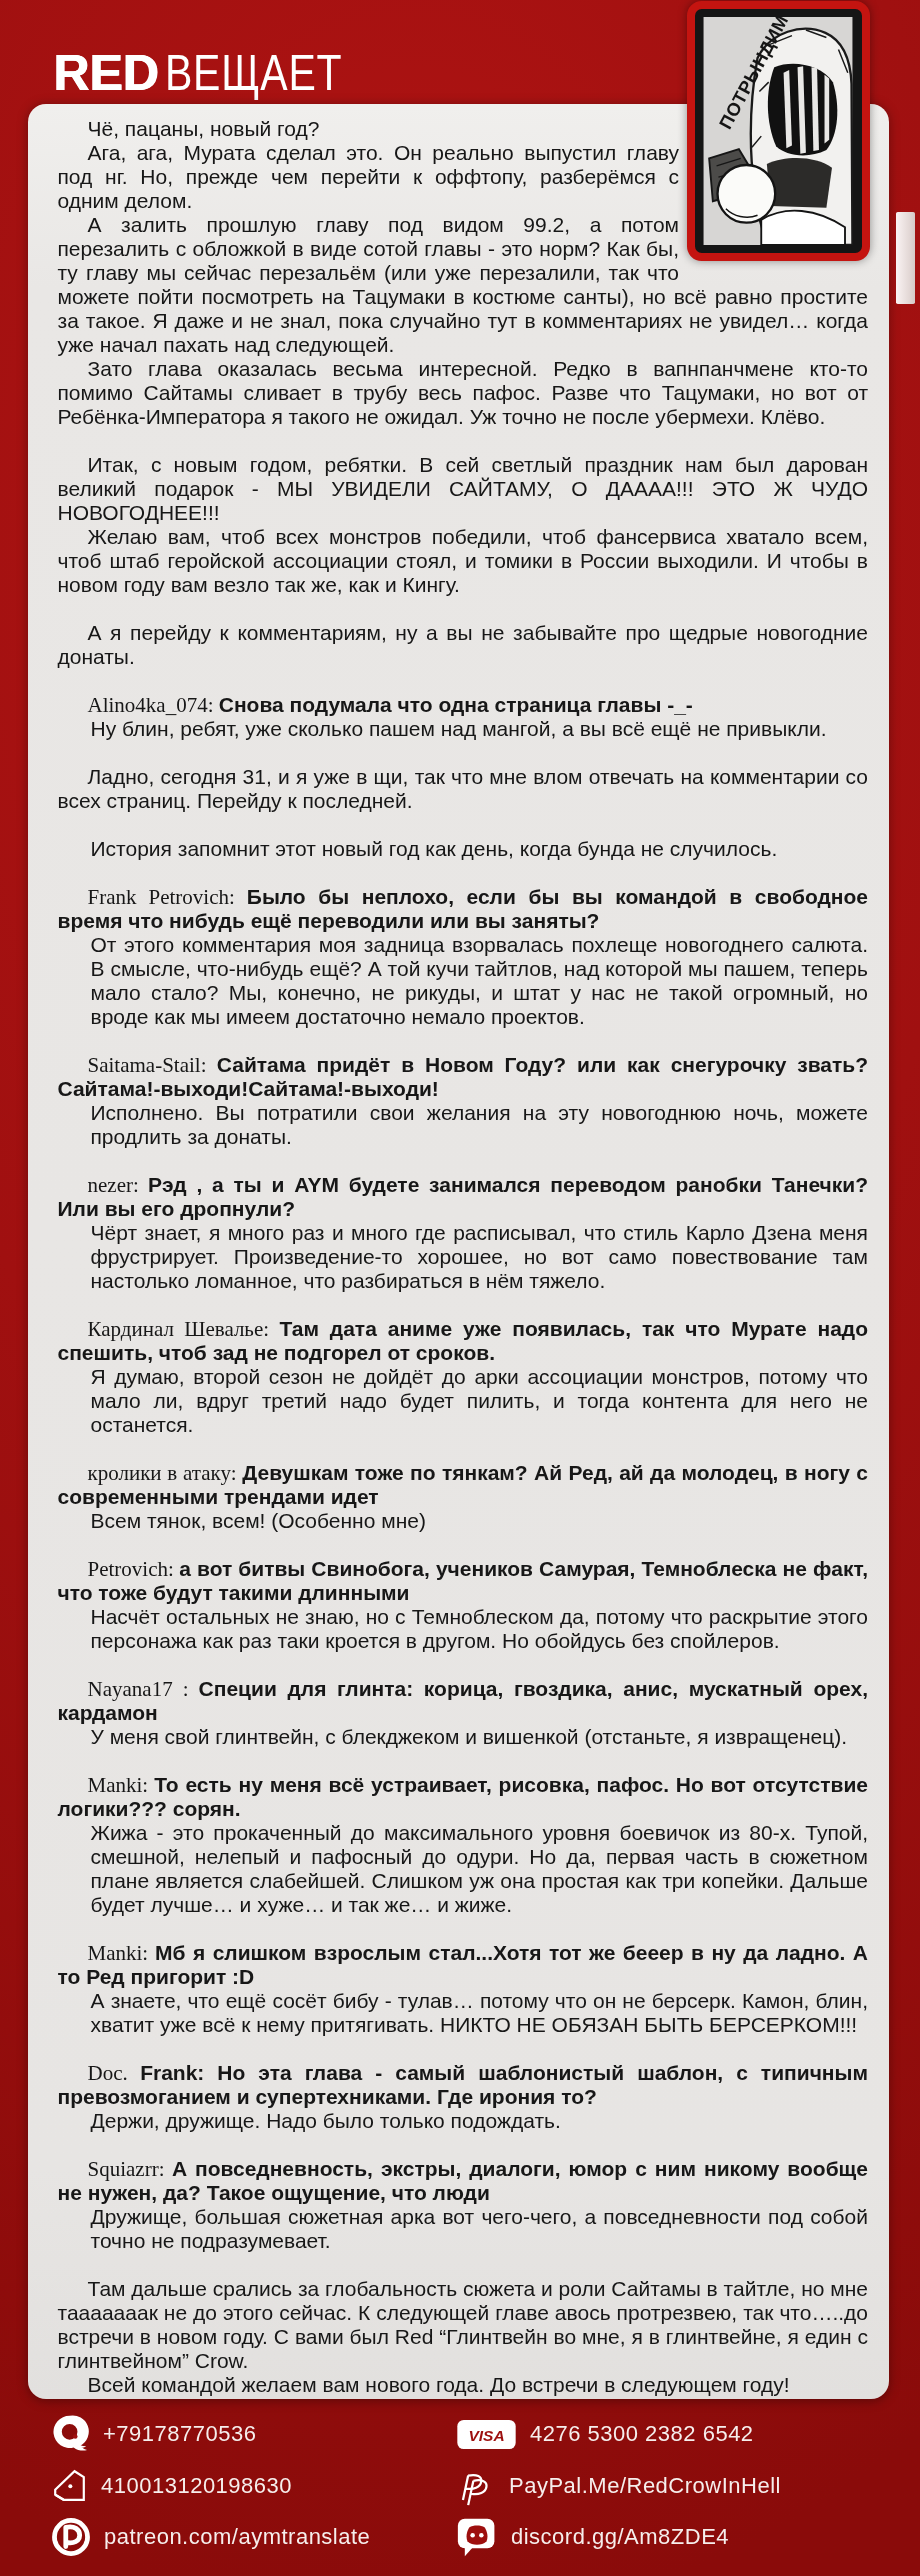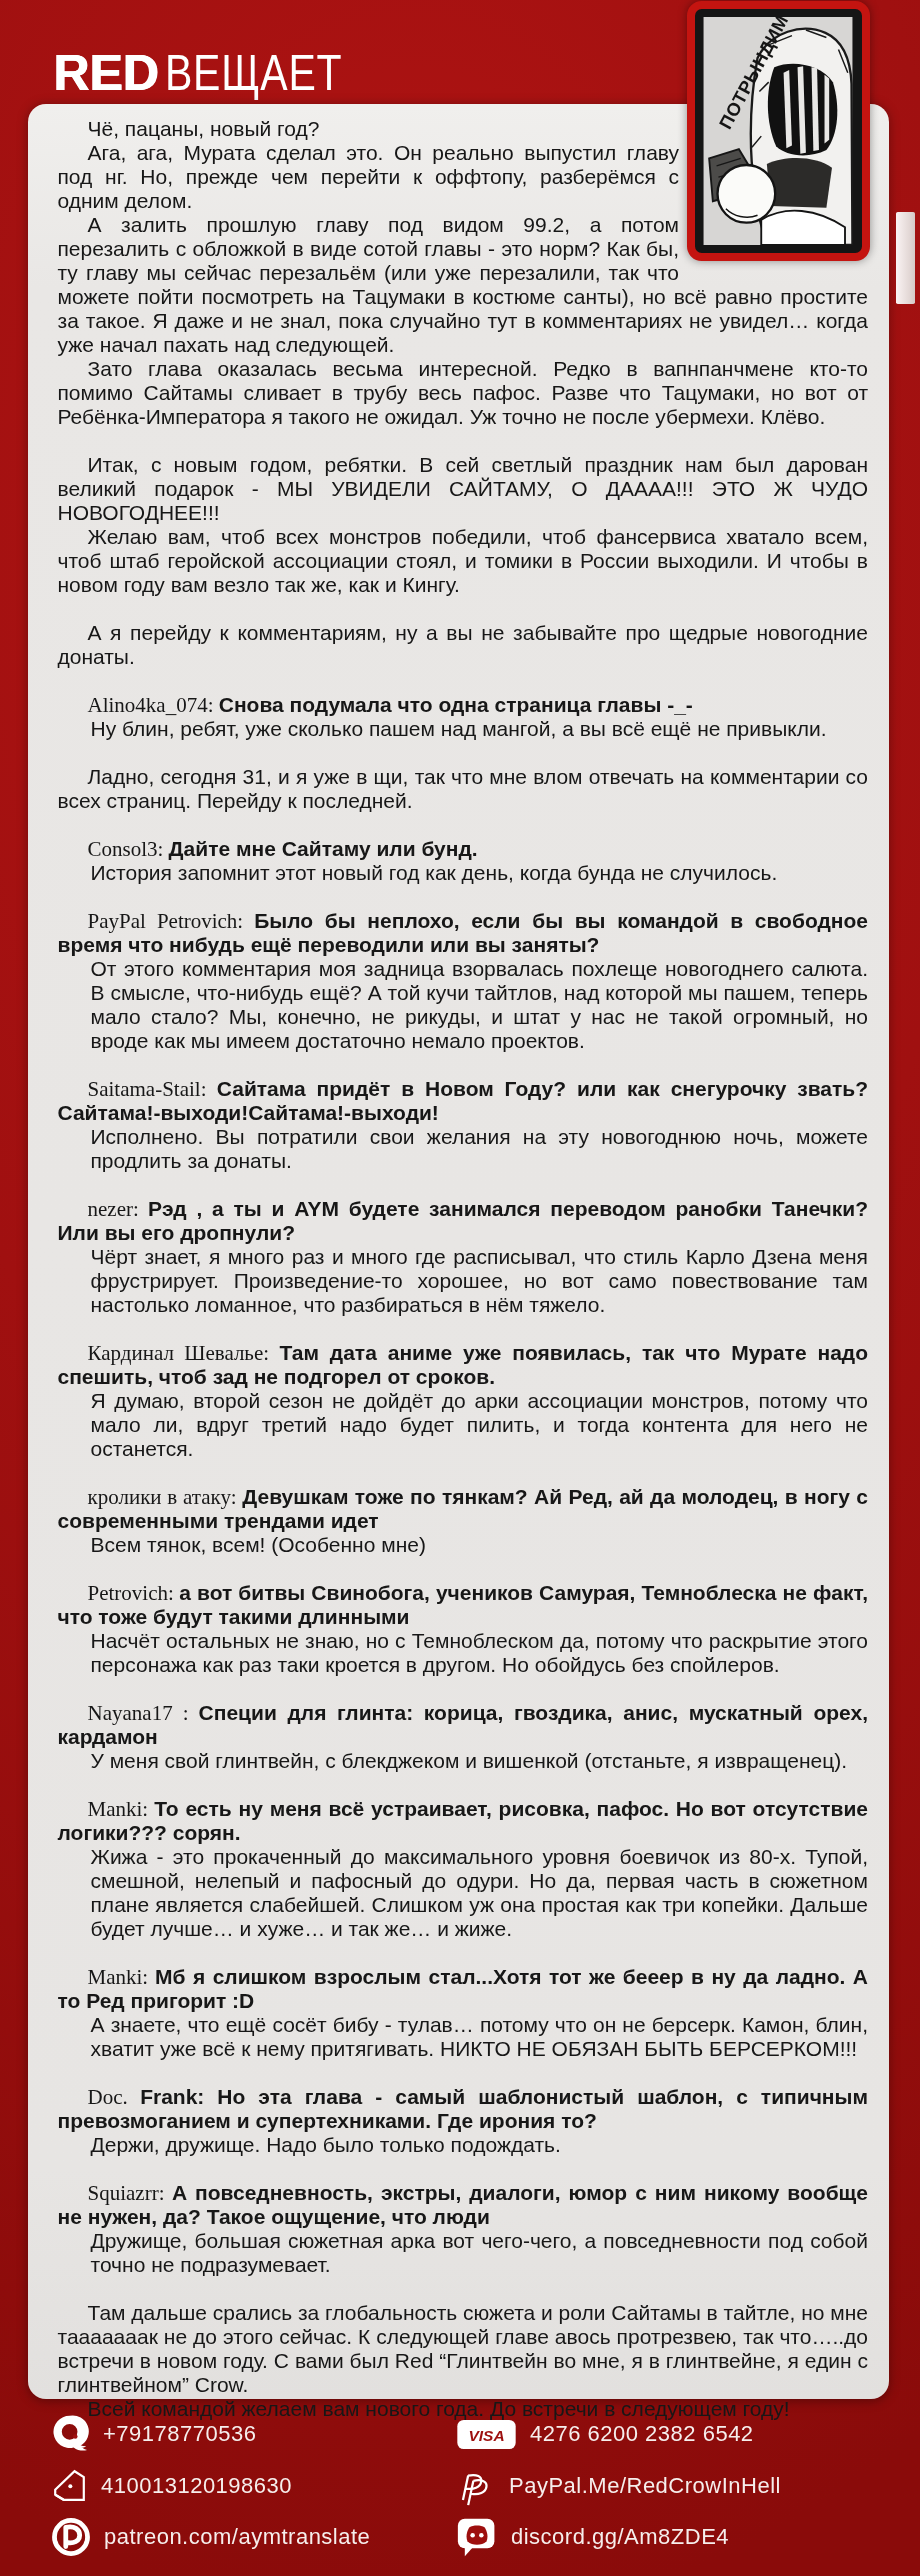--- a/index.html
+++ b/index.html
@@ -81,24 +81,23 @@
         <p class="para indent">Итак, с новым годом, ребятки. В сей светлый праздник нам был дарован великий подарок - МЫ УВИДЕЛИ САЙТАМУ, О ДАААА!!! ЭТО Ж ЧУДО НОВОГОДНЕЕ!!!</p>
         <p class="para indent">Желаю вам, чтоб всех монстров победили, чтоб фансервиса хватало всем, чтоб штаб геройской ассоциации стоял, и томики в России выходили. И чтобы в новом году вам везло так же, как и Кингу.</p>
         <div class="gap"></div>
         <p class="para indent">А я перейду к комментариям, ну а вы не забывайте про щедрые новогодние донаты.</p>
         <div class="gap"></div>
         <p class="para indent comment"><span class="user">Alino4ka_074: </span><span class="qtext">Снова подумала что одна страница главы -_-</span></p>
         <p class="para reply">Ну блин, ребят, уже сколько пашем над мангой, а вы всё ещё не привыкли.</p>
         <div class="gap"></div>
         <p class="para indent">Ладно, сегодня 31, и я уже в щи, так что мне влом отвечать на комментарии со всех страниц. Перейду к последней.</p>
         <div class="gap"></div>
-        <p class="para indent comment"><span class="user">Consol3: </span><span class="qtext">Дайте мне Сайтаму или бунд.</span></p>
         <p class="para reply">История запомнит этот новый год как день, когда бунда не случилось.</p>
         <div class="gap"></div>
-        <p class="para indent comment"><span class="user">PayPal Petrovich: </span><span class="qtext">Было бы неплохо, если бы вы командой в свободное время что нибудь ещё переводили или вы заняты?</span></p>
+        <p class="para indent comment"><span class="user">Frank Petrovich: </span><span class="qtext">Было бы неплохо, если бы вы командой в свободное время что нибудь ещё переводили или вы заняты?</span></p>
         <p class="para reply">От этого комментария моя задница взорвалась похлеще новогоднего салюта. В смысле, что-нибудь ещё? А той кучи тайтлов, над которой мы пашем, теперь мало стало? Мы, конечно, не рикуды, и штат у нас не такой огромный, но вроде как мы имеем достаточно немало проектов.</p>
         <div class="gap"></div>
         <p class="para indent comment"><span class="user">Saitama-Stail: </span><span class="qtext">Сайтама придёт в Новом Году? или как снегурочку звать? Сайтама!-выходи!Сайтама!-выходи!</span></p>
         <p class="para reply">Исполнено. Вы потратили свои желания на эту новогоднюю ночь, можете продлить за донаты.</p>
         <div class="gap"></div>
         <p class="para indent comment"><span class="user">nezer: </span><span class="qtext">Рэд , а ты и AYM будете занимался переводом ранобки Танечки? Или вы его дропнули?</span></p>
         <p class="para reply">Чёрт знает, я много раз и много где расписывал, что стиль Карло Дзена меня фрустрирует. Произведение-то хорошее, но вот само повествование там настолько ломанное, что разбираться в нём тяжело.</p>
         <div class="gap"></div>
         <p class="para indent comment"><span class="user">Кардинал Шевалье: </span><span class="qtext">Там дата аниме уже появилась, так что Мурате надо спешить, чтоб зад не подгорел от сроков.</span></p>
         <p class="para reply">Я думаю, второй сезон не дойдёт до арки ассоциации монстров, потому что мало ли, вдруг третий надо будет пилить, и тогда контента для него не останется.</p>
@@ -198,21 +197,21 @@
 
     <div class="fcol right">
 
       <div class="frow">
         <span class="ficon">
           <svg class="visa-badge" viewBox="0 0 66 34">
             <rect x="1" y="1" width="64" height="32" rx="7" fill="#fff"></rect>
             <text x="33" y="24" text-anchor="middle" font-family="Liberation Sans, sans-serif" font-size="17" font-weight="bold" font-style="italic" fill="#9d0f0e">VISA</text>
           </svg>
         </span>
-        <span class="fval">4276 6200 2382 6542</span>
+        <span class="fval">4276 5300 2382 6542</span>
       </div>
 
       <div class="frow">
         <span class="ficon">
           <svg width="40" height="42" viewBox="0 0 46 48" fill="none" stroke="#fff" stroke-width="2.6">
             <path d="M14 12 L8 40 M14 12 C24 10 30 13 29 19 C28 26 20 28 12 27"></path>
             <path d="M20 18 L14 46 M20 18 C30 16 36 19 35 25 C34 32 26 34 18 33"></path>
           </svg>
         </span>
         <span class="fval">PayPal.Me/RedCrowInHell</span>

